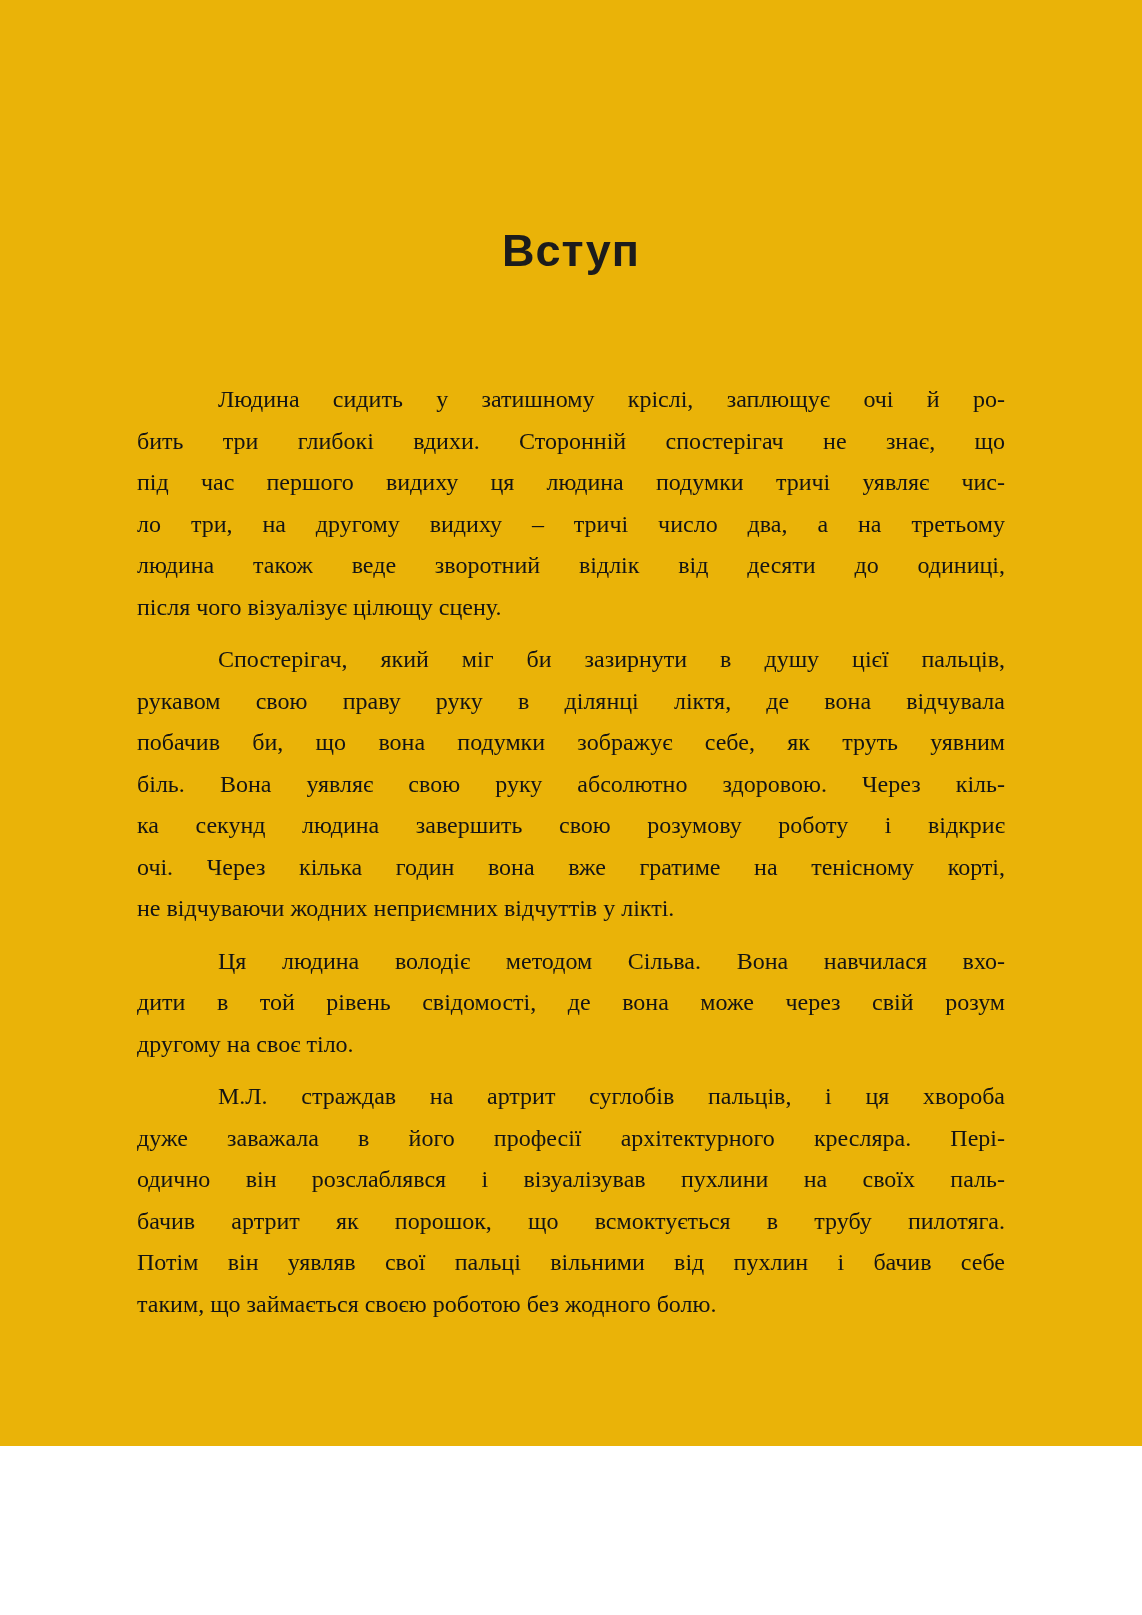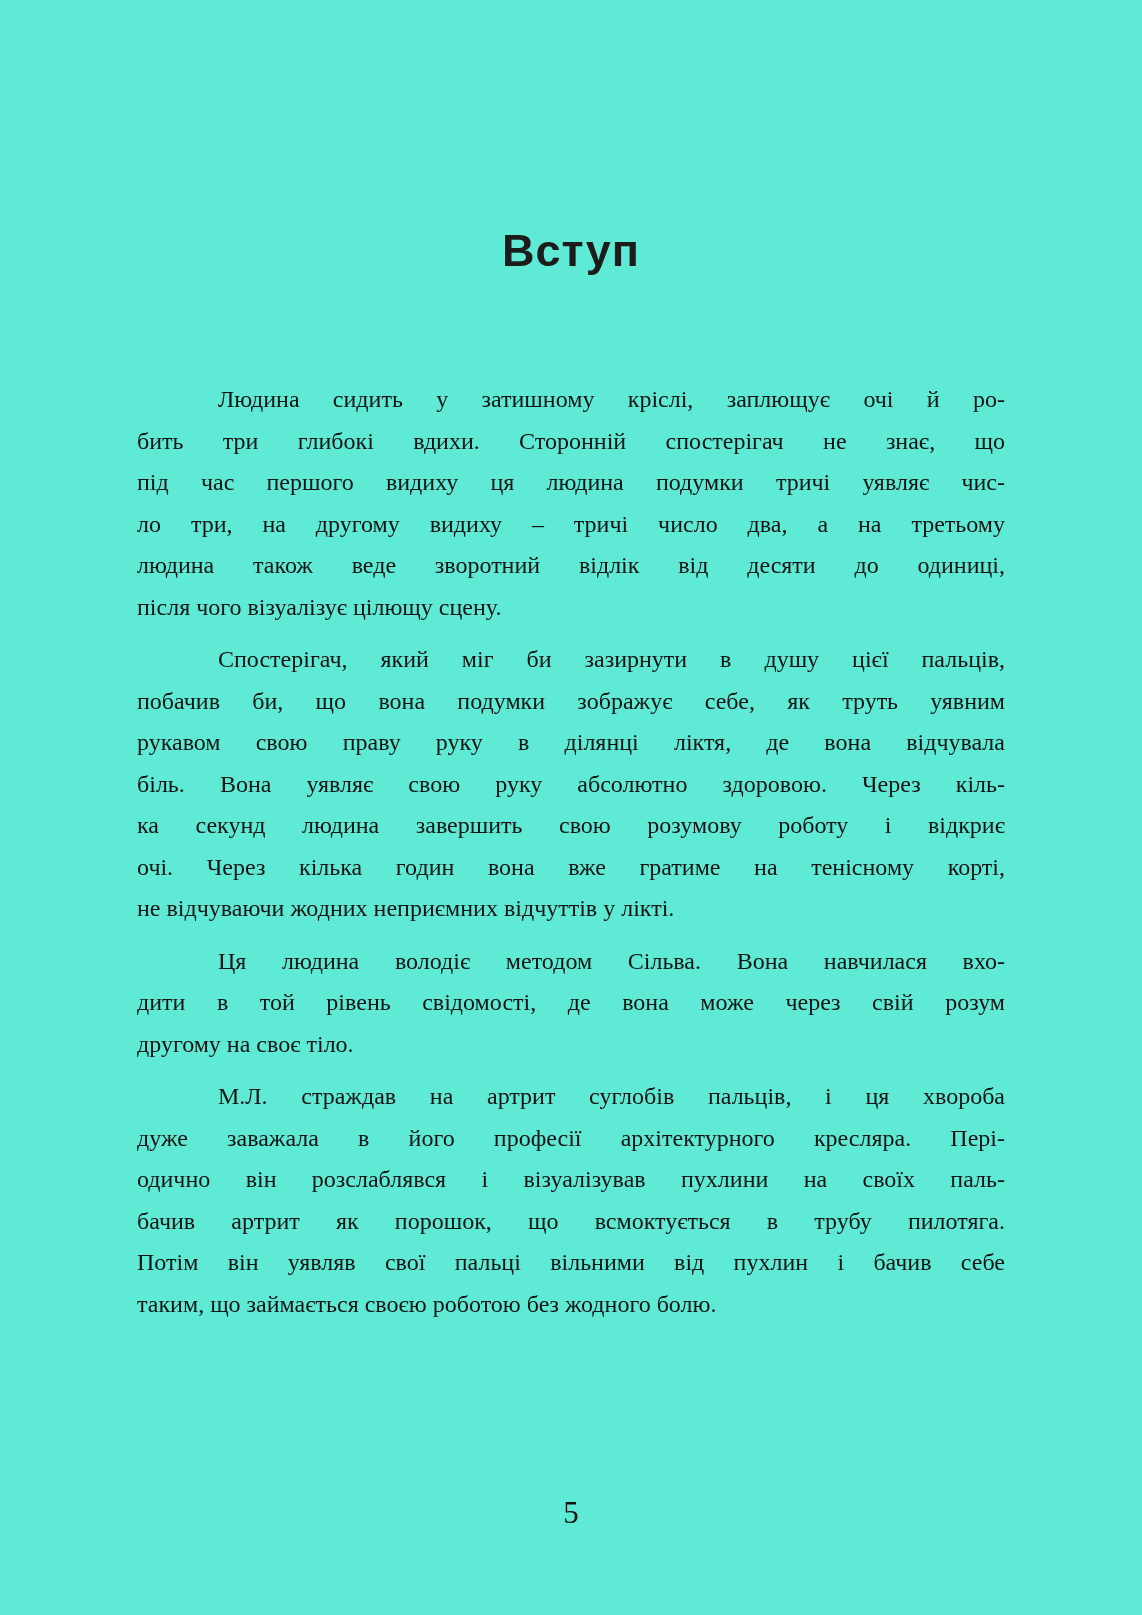--- a/index.html
+++ b/index.html
@@ -3,22 +3,22 @@
 <meta charset="utf-8">
 <style>
   html, body {
     margin: 0;
     padding: 0;
     background: #ffffff;
   }
   .page {
     position: relative;
     width: 1142px;
-    height: 1615px;
-    background: #5eead4;
+    height: 1446px;
+    background: #eab308;
     overflow: hidden;
     color: #1a1a1a;
   }
   .title {
     position: absolute;
     top: 198px;
     left: 0;
     width: 100%;
     text-align: center;
     font-family: "Liberation Sans", "DejaVu Sans", sans-serif;
@@ -74,22 +74,22 @@
       <div class="para">
         <div class="line first">Людина сидить у затишному кріслі, заплющує очі й ро-</div>
         <div class="line">бить три глибокі вдихи. Сторонній спостерігач не знає, що</div>
         <div class="line">під час першого видиху ця людина подумки тричі уявляє чис-</div>
         <div class="line">ло три, на другому видиху – тричі число два, а на третьому</div>
         <div class="line">людина також веде зворотний відлік від десяти до одиниці,</div>
         <div class="line last">після чого візуалізує цілющу сцену.</div>
       </div>
       <div class="para">
         <div class="line first">Спостерігач, який міг би зазирнути в душу цієї пальців,</div>
+        <div class="line">рукавом свою праву руку в ділянці ліктя, де вона відчувала</div>
         <div class="line">побачив би, що вона подумки зображує себе, як труть уявним</div>
-        <div class="line">рукавом свою праву руку в ділянці ліктя, де вона відчувала</div>
         <div class="line">біль. Вона уявляє свою руку абсолютно здоровою. Через кіль-</div>
         <div class="line">ка секунд людина завершить свою розумову роботу і відкриє</div>
         <div class="line">очі. Через кілька годин вона вже гратиме на тенісному корті,</div>
         <div class="line last">не відчуваючи жодних неприємних відчуттів у лікті.</div>
       </div>
       <div class="para">
         <div class="line first">Ця людина володіє методом Сільва. Вона навчилася вхо-</div>
         <div class="line">дити в той рівень свідомості, де вона може через свій розум</div>
         <div class="line last">другому на своє тіло.</div>
       </div>

